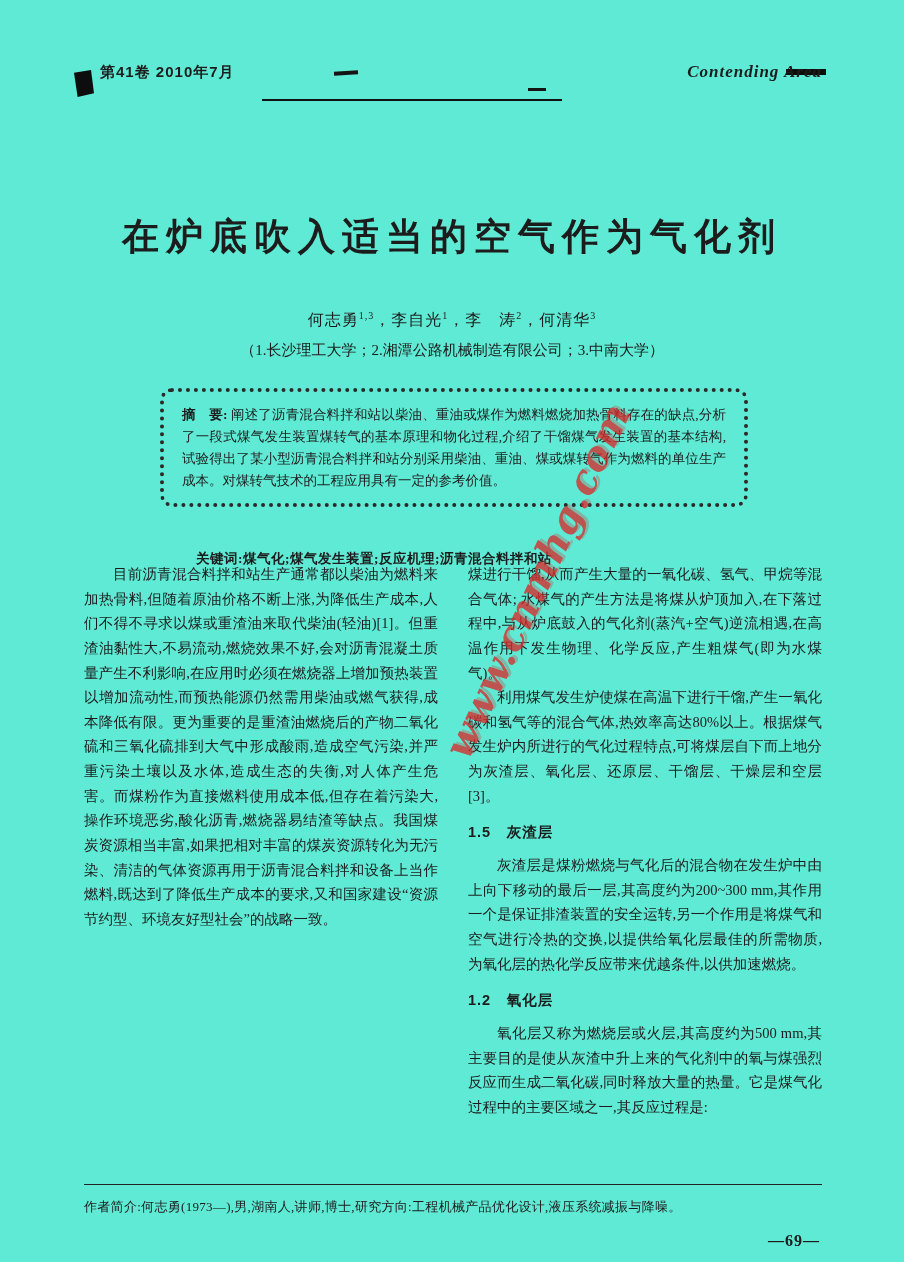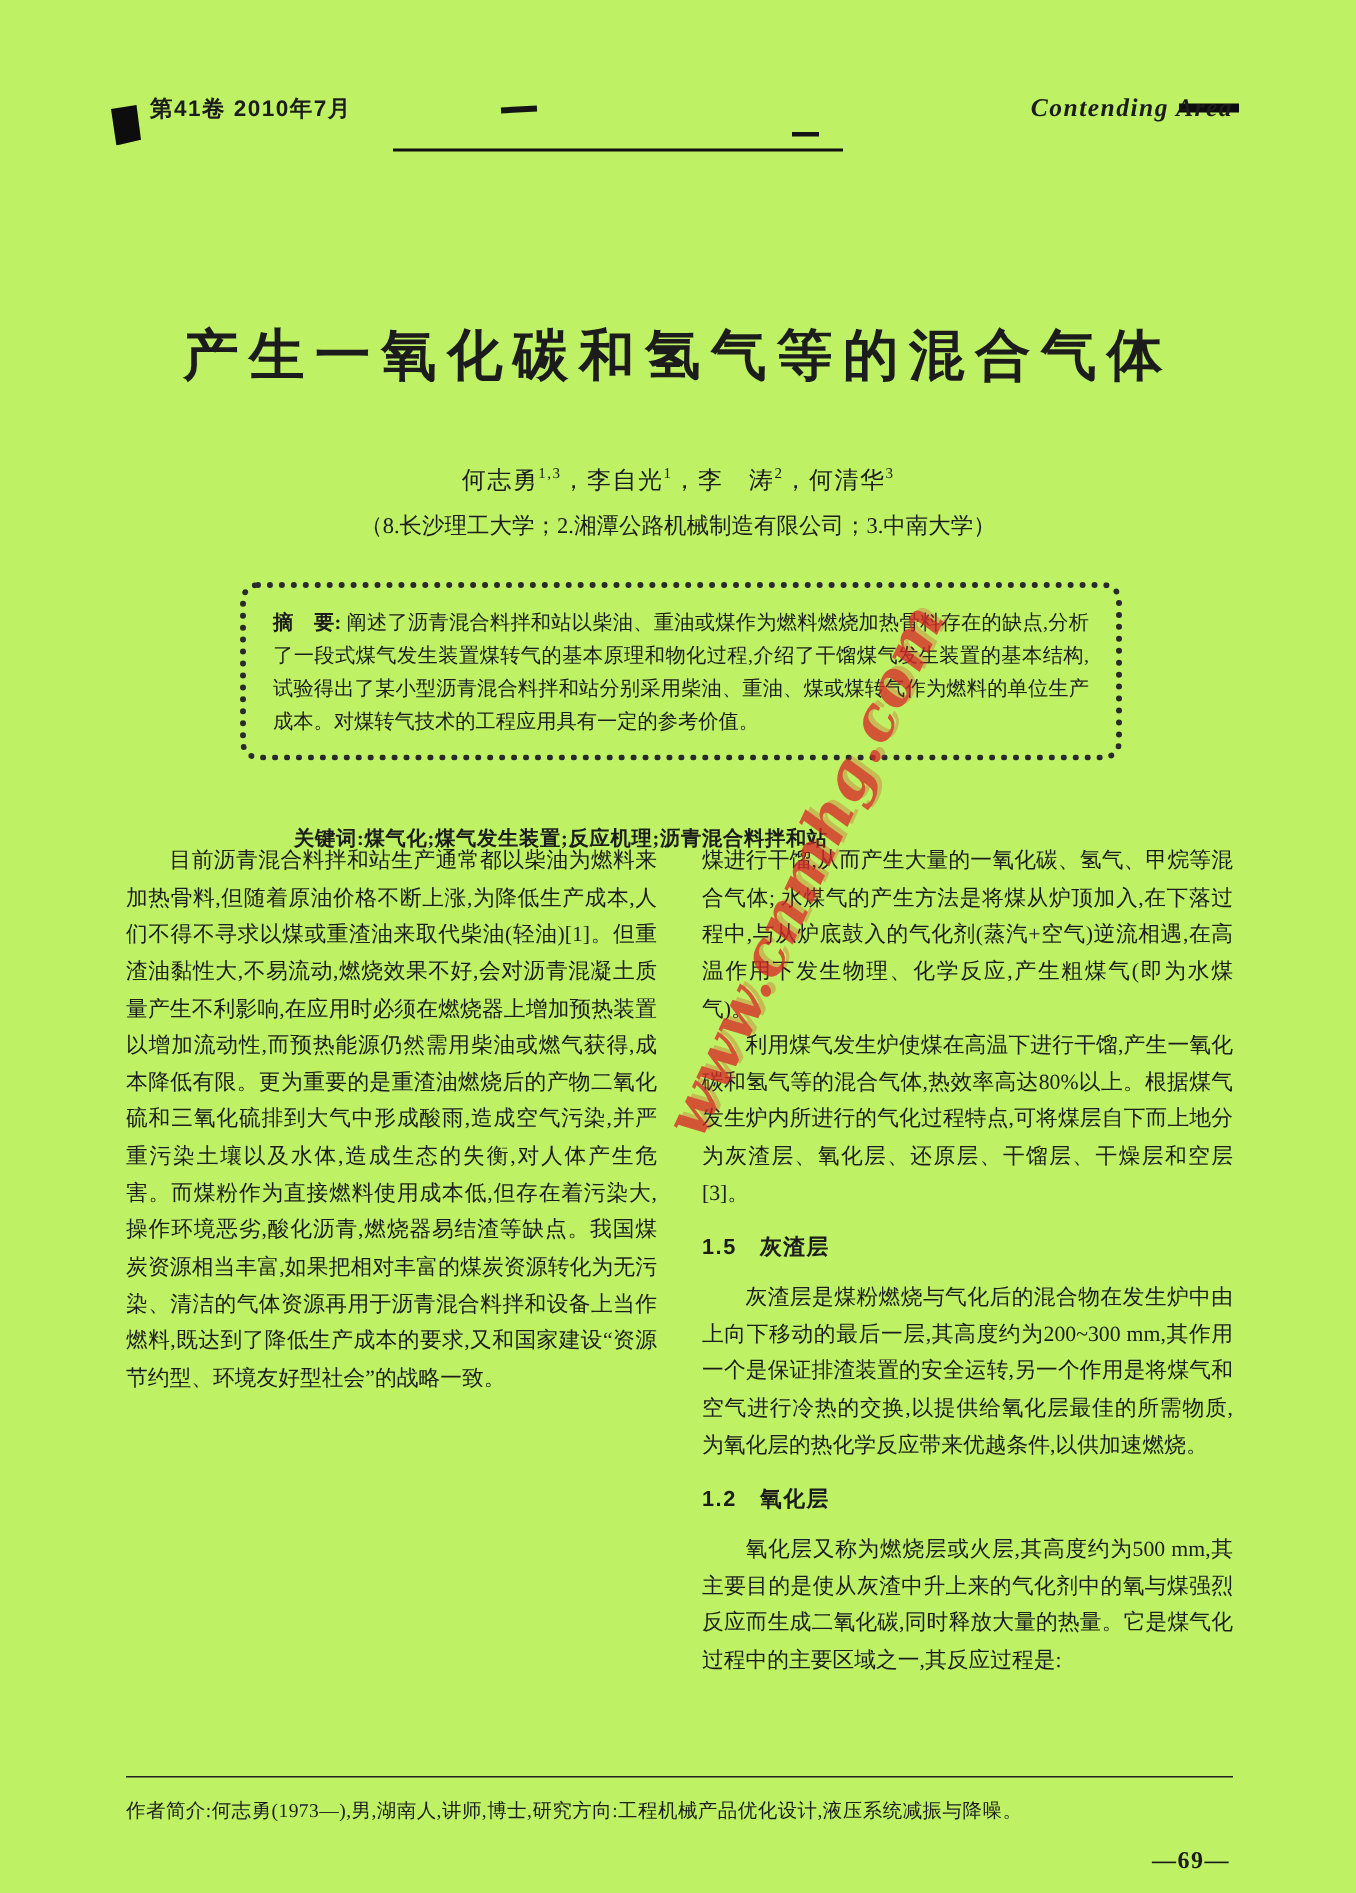--- a/index.html
+++ b/index.html
@@ -1,21 +1,21 @@
 <!DOCTYPE html>
 <html><head>
 <meta charset="utf-8">
 <style>
   * { margin:0; padding:0; box-sizing:border-box; }
   html,body { background:#9a9a9a; }
   .page {
     position:relative;
     width:904px; height:1262px;
     margin:0 auto;
-    background:#bef264;
+    background:#5eead4;
     color:#1c1c1c;
     font-family:"Liberation Serif","DejaVu Serif",serif;
     overflow:hidden;
   }
 
   
   .blob-tl { position:absolute; left:74px; top:70px; width:20px; height:27px;
     background:#0d0d0d; clip-path:polygon(0 10%, 85% 0, 100% 86%, 18% 100%); }
   .dash-right { position:absolute; left:786px; top:69px; width:40px; height:6px; background:#0d0d0d; }
   .stroke-c1 { position:absolute; left:334px; top:71px; width:24px; height:4px; background:#141414; transform:rotate(-3deg); }
@@ -84,23 +84,23 @@
   <div class="dash-right"></div>
   <div class="stroke-c1"></div>
   <div class="stroke-c2"></div>
   <div class="rule-center"></div>
 
   <header class="header">
     <span class="volume">第41卷 2010年7月</span>
     <span class="section-label">Contending Area</span>
   </header>
 
-  <h1 class="title">产生一氧化碳和氢气等的混合气体</h1>
+  <h1 class="title">在炉底吹入适当的空气作为气化剂</h1>
   <div class="authors" id="authors"><span>何志勇<sup>1,3</sup></span><span>，李自光<sup>1</sup></span><span>，李　涛<sup>2</sup></span><span>，何清华<sup>3</sup></span></div>
-  <div class="affiliations">（8.长沙理工大学；2.湘潭公路机械制造有限公司；3.中南大学）</div>
+  <div class="affiliations">（1.长沙理工大学；2.湘潭公路机械制造有限公司；3.中南大学）</div>
 
   <div class="abstract-box">
     <span class="abstract-label">摘　要:</span>
     <span>阐述了沥青混合料拌和站以柴油、重油或煤作为燃料燃烧加热骨料存在的缺点,分析了一段式煤气发生装置煤转气的基本原理和物化过程,介绍了干馏煤气发生装置的基本结构,试验得出了某小型沥青混合料拌和站分别采用柴油、重油、煤或煤转气作为燃料的单位生产成本。对煤转气技术的工程应用具有一定的参考价值。</span>
   </div>
 
   <div class="keywords">关键词:煤气化;煤气发生装置;反应机理;沥青混合料拌和站</div>
 
   <div class="columns">
     <div class="col" id="col-left">

